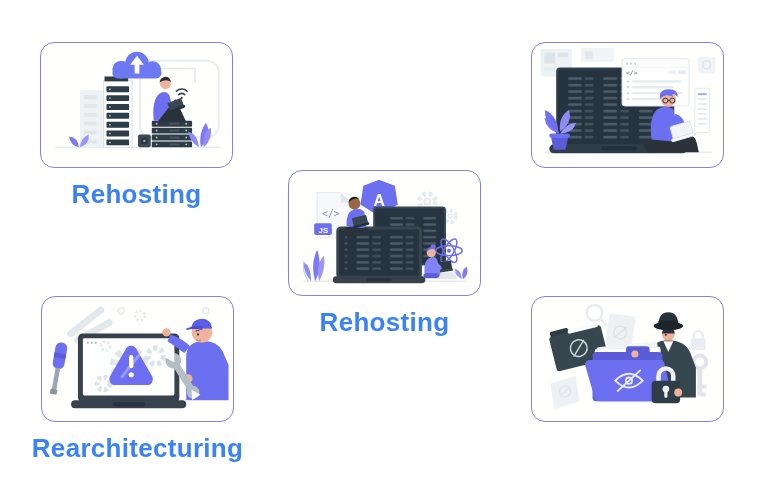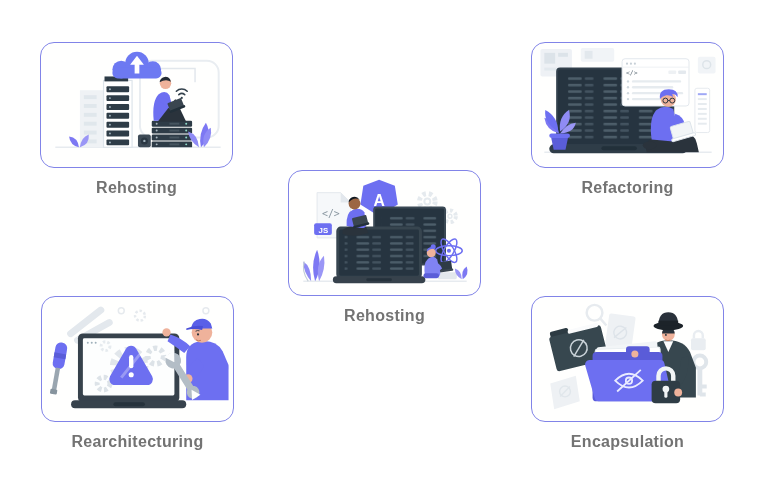--- a/index.html
+++ b/index.html
@@ -2,21 +2,21 @@
 <html><head>
 <meta charset="utf-8">
 <style>
   html,body{margin:0;padding:0;background:#ffffff;}
   .canvas{position:relative;width:768px;height:499px;background:#ffffff;overflow:hidden;
           font-family:"Liberation Sans",sans-serif;}
   .card{position:absolute;width:193px;display:flex;flex-direction:column;align-items:center;}
   .frame{width:193px;height:126px;background:#fffffe;border:1.6px solid #8184e8;
          border-radius:14px;overflow:hidden;box-sizing:border-box;}
   .frame svg{display:block;width:100%;height:100%;}
-  .card-label{margin-top:11px;font-size:16px;font-weight:600;color:#737373;letter-spacing:.3px;}
+  .card-label{margin-top:11px;font-size:26px;font-weight:600;color:#3b82f6;letter-spacing:.3px;}
   #card-rehosting{left:40px;top:42px;}
   #card-refactoring{left:531px;top:42px;}
   #card-rebuilding{left:288px;top:170px;}
   #card-rearchitecturing{left:41px;top:296px;}
   #card-encapsulation{left:531px;top:296px;}
   text{user-select:none;}
 </style>
 </head>
 <body>
 
@@ -218,21 +218,20 @@
         <g>
           <path d="M27 92 q-13 -3 -15 -16 q13 3 15 16z" fill="#7d78f3"></path>
           <path d="M28 90 q-2 -15 9 -22 q4 13 -9 22z" fill="#8f8bf5"></path>
           <path d="M26 90 q-15 -9 -13 -22 q13 7 13 22z" fill="#6d6ff1"></path>
           <path d="M28 92 q6 -10 16 -11 q-2 10 -16 11z" fill="#9a96f6"></path>
           <rect x="17" y="92" width="21" height="4.5" rx="2.2" fill="#6d6ff1"></rect>
           <path d="M19 96.5 h17 l-2.5 12 h-12 z" fill="#5a5dd8"></path>
         </g>
       </svg>
     </div>
-    <div class="card-label">Refactoring</div>
   </div>
 
   <div class="card" id="card-rebuilding">
     <div class="frame">
       <svg viewBox="0 0 193 126">
         <defs>
           <pattern id="codeB" width="34" height="6.4" patternUnits="userSpaceOnUse">
             <rect x="0" y="2" width="13" height="2.3" rx="1.1" fill="#4d5e6a"></rect>
             <rect x="16" y="2" width="9" height="2.3" rx="1.1" fill="#435360"></rect>
           </pattern>
@@ -464,16 +463,15 @@
 
         <g>
           <path d="M128 86 v-6 a7.5 7.5 0 0 1 15 0 v6" fill="none" stroke="#f2f5f6" stroke-width="4.5"></path>
           <rect x="121" y="85" width="29" height="23" rx="4" fill="#2f3d46"></rect>
           <circle cx="135.5" cy="93.5" r="3.4" fill="#f2f5f6"></circle>
           <rect x="133.9" y="95" width="3.2" height="7.5" rx="1.6" fill="#f2f5f6"></rect>
         </g>
         <circle cx="148" cy="97" r="4" fill="#efb29b"></circle>
       </svg>
     </div>
-    <div class="card-label">Encapsulation</div>
   </div>
 
 </div>
 
 </body></html>

